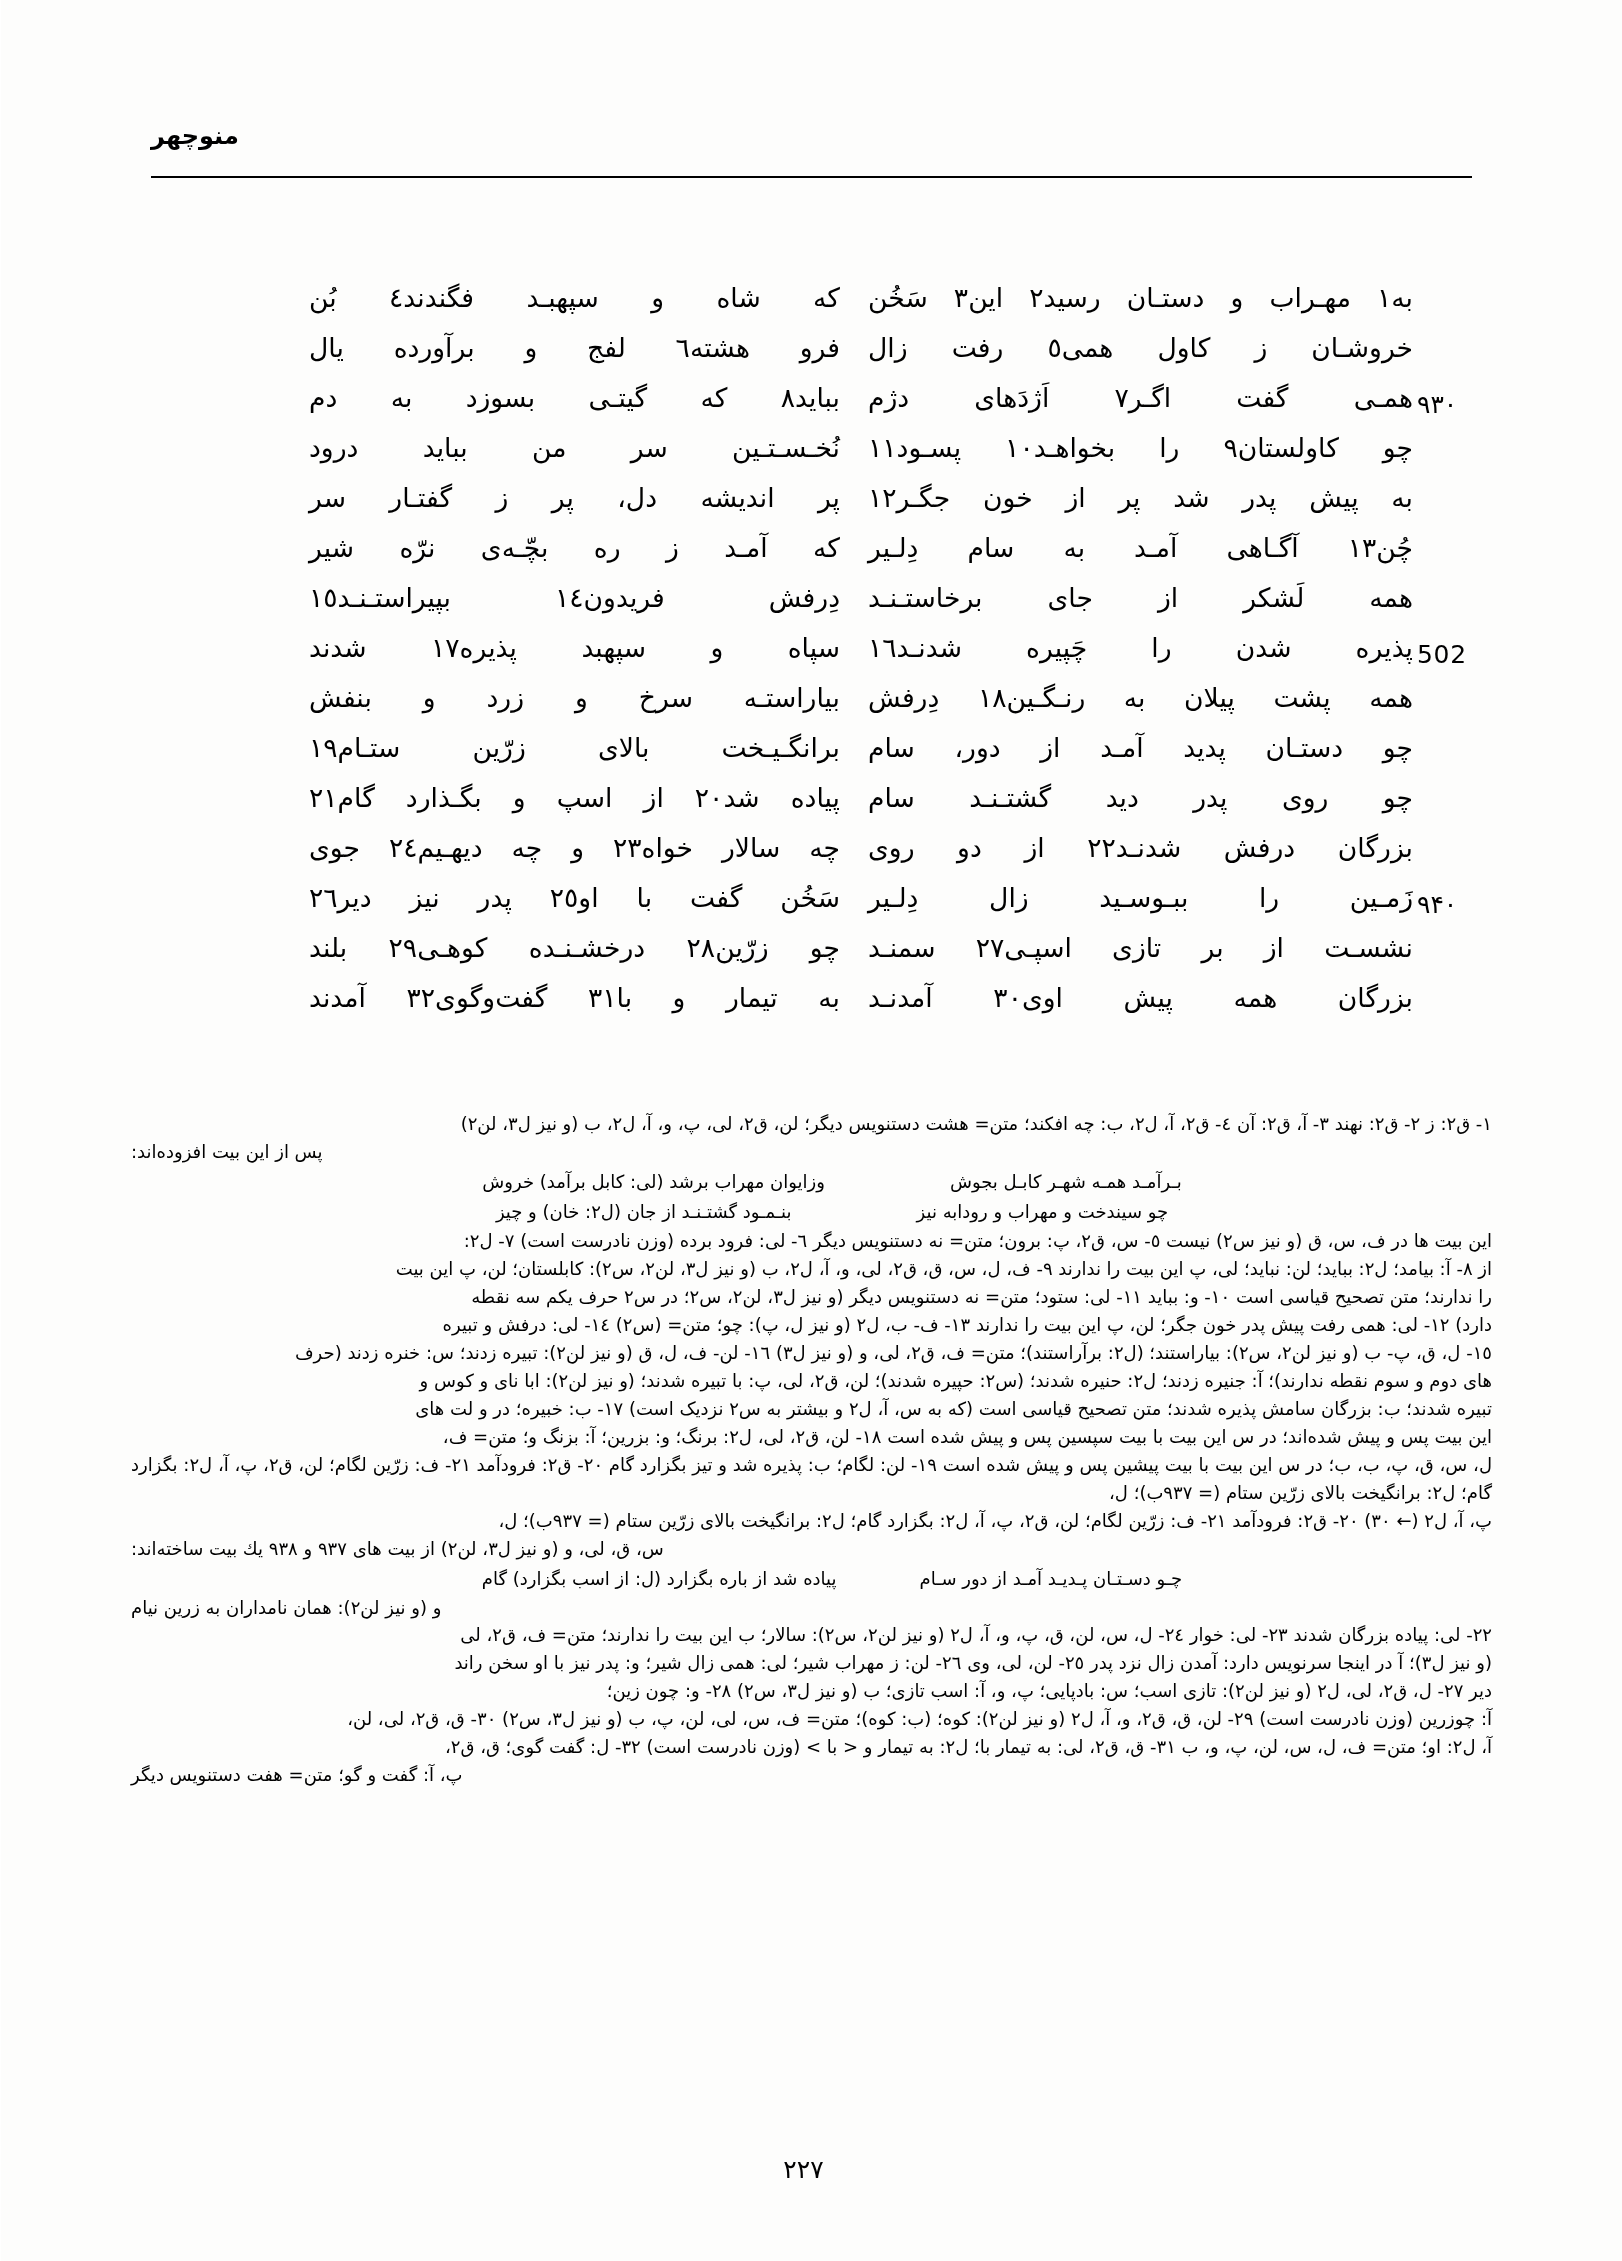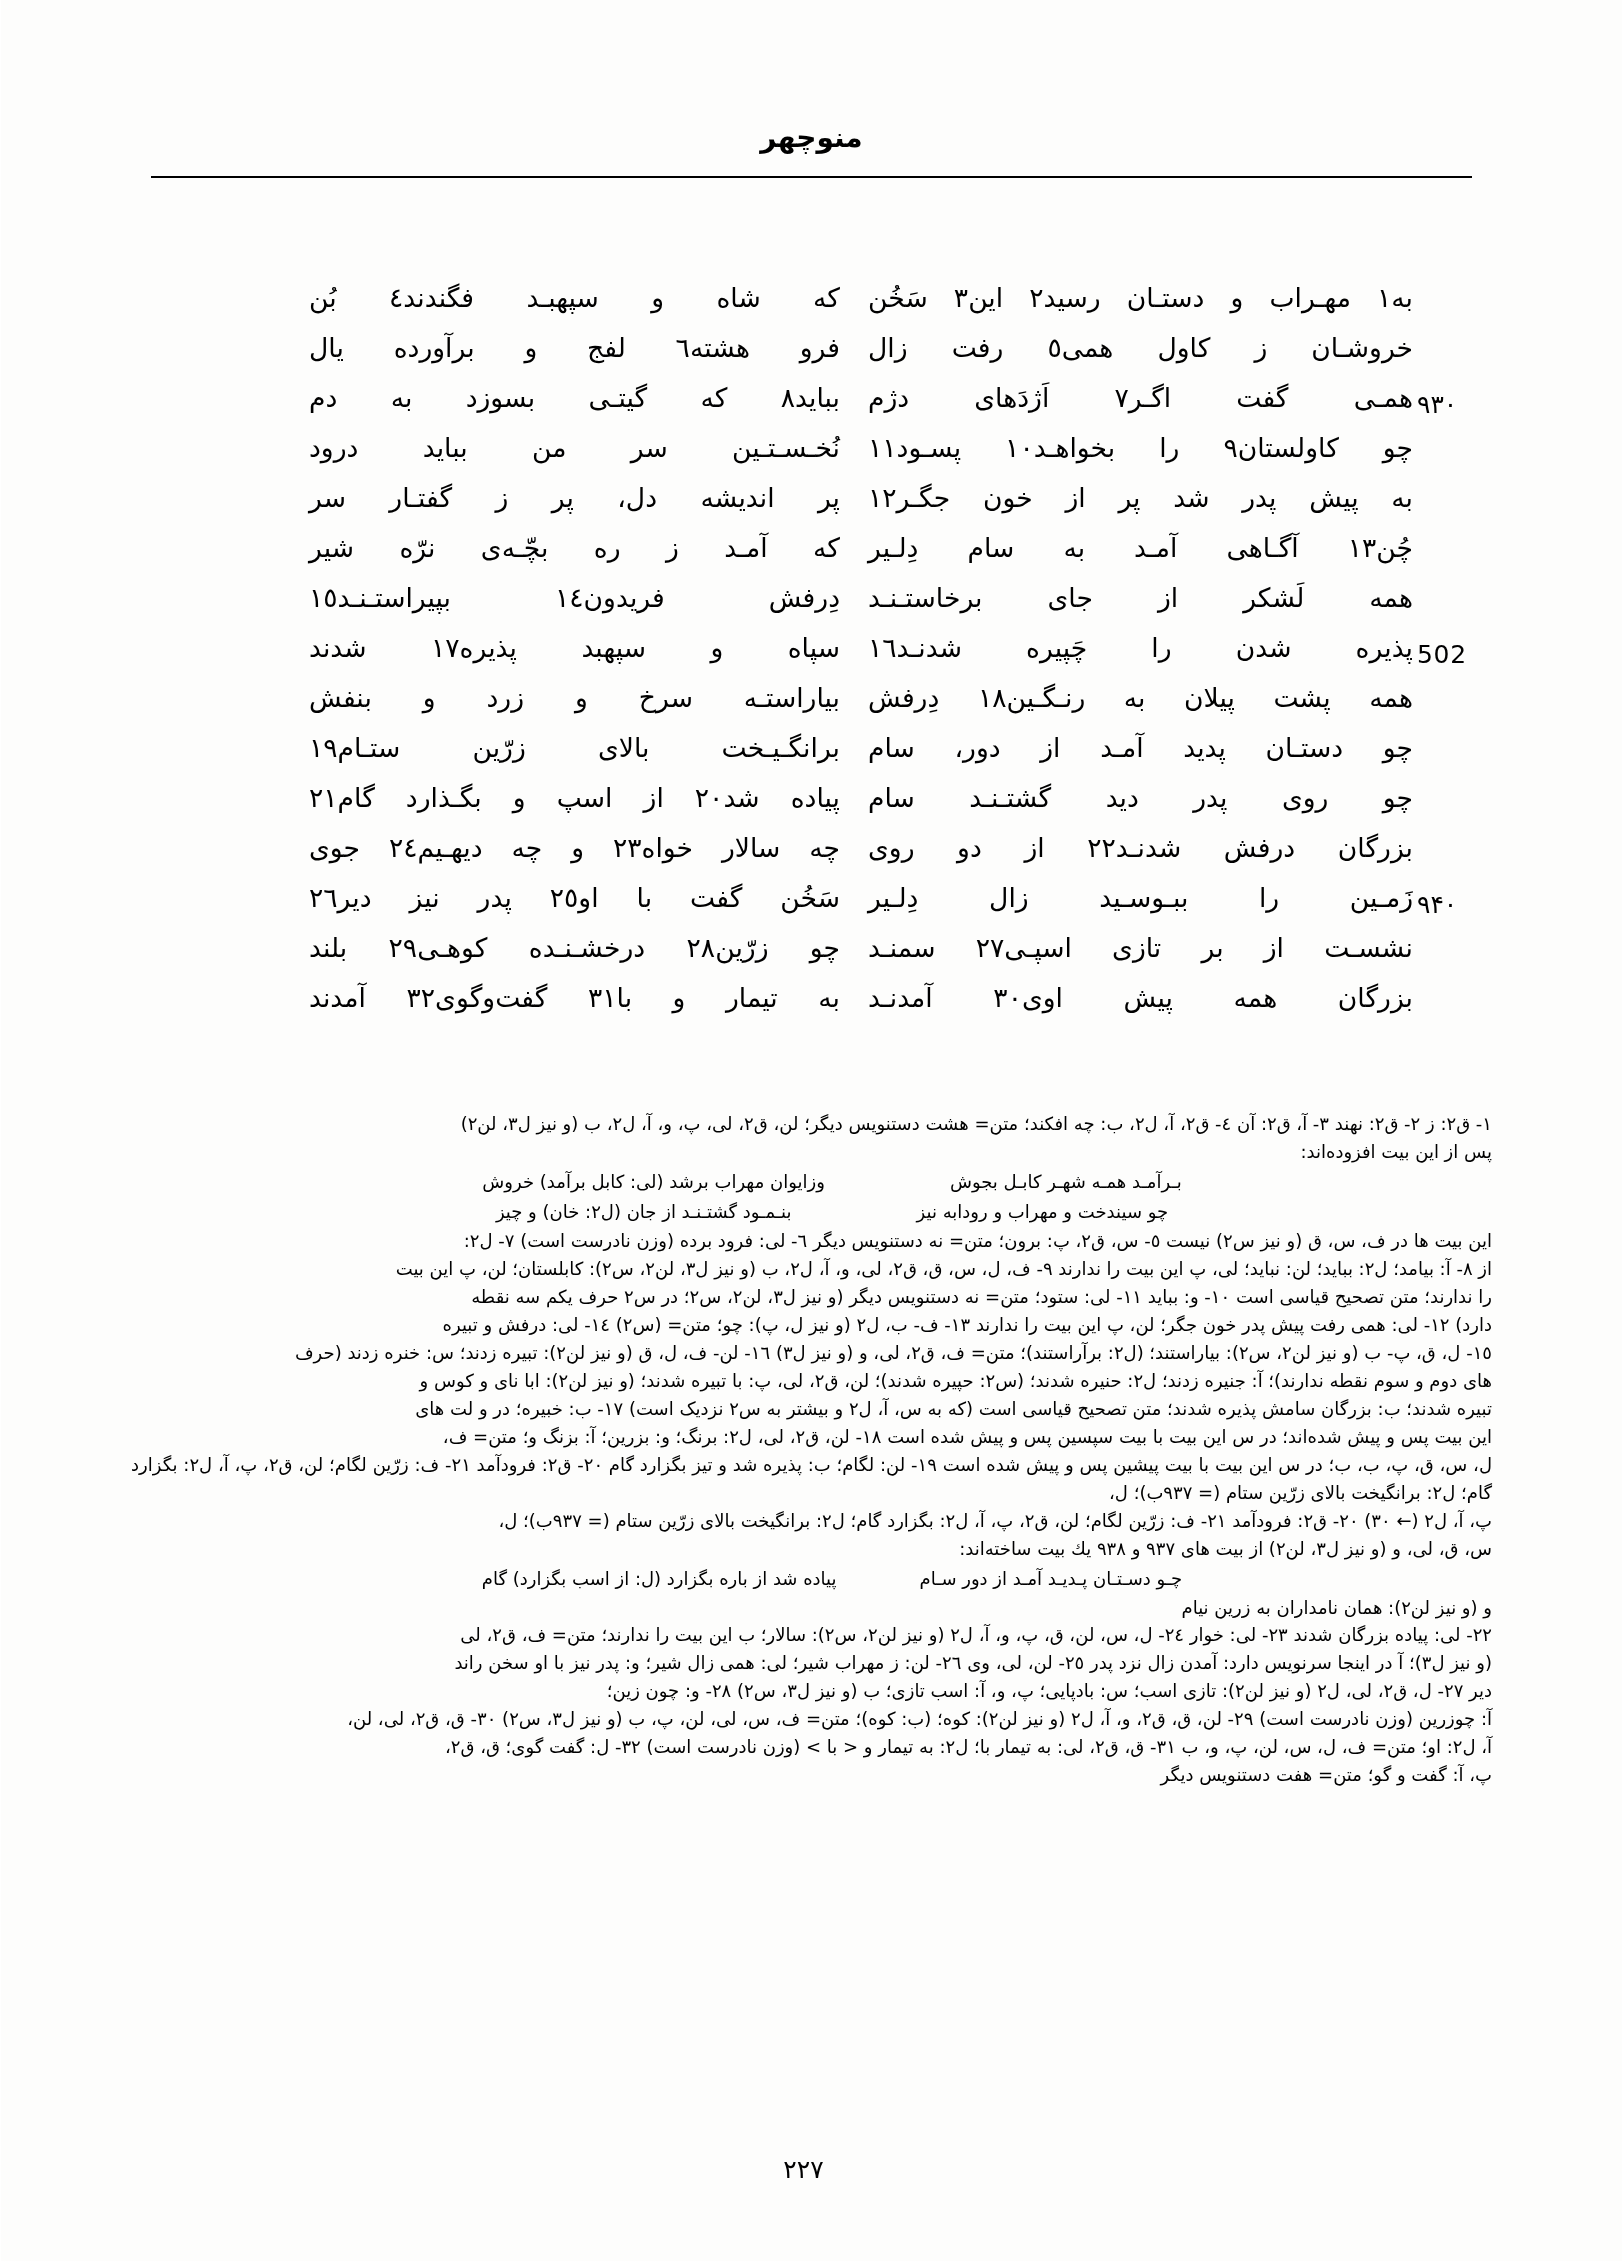--- a/index.html
+++ b/index.html
@@ -20,24 +20,24 @@
 
   
   .header{
     position:absolute;
     top:124px;
     right:151px;
     left:151px;
     height:50px;
   }
   .header-title{
-    font-size:28px;
+    font-size:24px;
     font-weight:bold;
     line-height:1;
-    text-align:center;
+    text-align:left;
     letter-spacing:0px;
   }
   .header-rule{
     position:absolute;
     right:0;
     left:0;
     bottom:-4.2px;
     height:2.1px;
     background:#000;
   }
@@ -112,21 +112,21 @@
   }
   .app-verse-line .h{
     white-space:nowrap;
     letter-spacing:0px;
     margin-left:41px;
   }
   .app-verse-line.wide{
     gap:42px;
   }
   .app-tail{
-    text-align:right;
+    text-align:left;
     margin:0;
   }
 
   
   .page-number{
     position:absolute;
     bottom:77px;
     right:16px;
     left:0;
     text-align:center;

